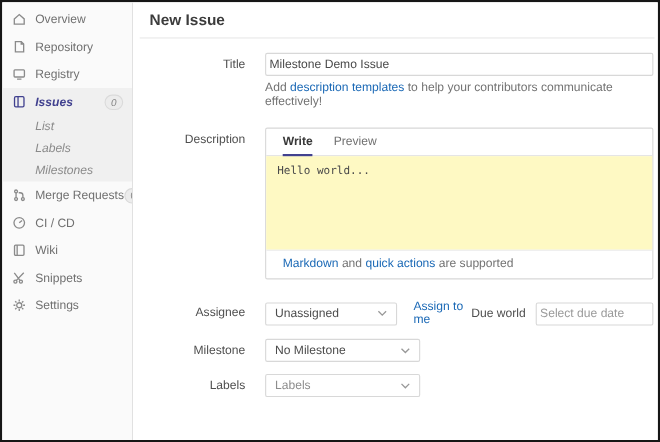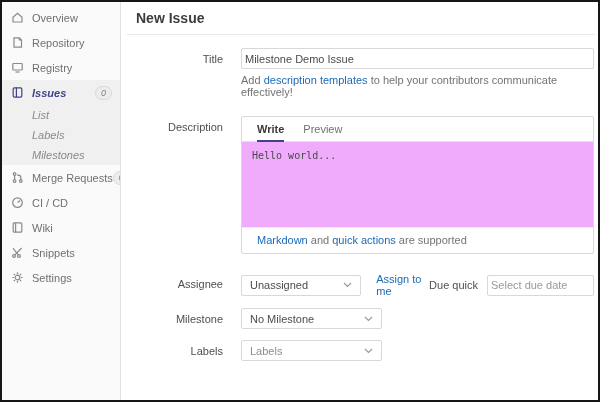--- a/index.html
+++ b/index.html
@@ -84,21 +84,21 @@
   .tab.active { color:#393939; font-weight:bold;text-align:right; }
   .tab.active::after {
     content:""; position:absolute; left:0; right:0; bottom:-1px;
     height:2px; background:#41418f;
   }
   .desc-text {
     display:block; width:100%; height:85px;
     border:none; resize:none; outline:none;
     padding:8px 10px;
     font-family:"DejaVu Sans Mono", monospace;
-    font-size:10px; color:#4a4a4a; background:#f0abfc;
+    font-size:10px; color:#4a4a4a; background:#fef9c3;
   }
   .desc-footer {
     border-top:1px solid #ececec;
     padding:6px 15px 7px;
     font-size:11px; color:#737373;
   }
   
   .row-confidential { margin-top:13px; }
   .checkbox-wrap { display:flex; align-items:flex-start; font-size:11px; color:#565656; cursor:pointer; }
   .checkbox {
@@ -274,21 +274,21 @@
       <div class="form-row row-assignee">
         <div class="form-label">Assignee</div>
         <div class="form-field inline-field">
           <div class="select">
             <span>Unassigned</span>
             <svg class="chev" width="9" height="6" viewBox="0 0 9 6">
                 <path d="M1 1 L4.5 4.5 L8 1" stroke="#999" fill="none" stroke-width="1.2"></path>
               </svg>
           </div>
           <a class="link assign-link">Assign to me</a>
-          <span class="due-label">Due quick</span>
+          <span class="due-label">Due world</span>
           <input class="text-input due-input" type="text" placeholder="Select due date" style="">
         </div>
       </div>
 
       <div class="form-row row-milestone">
         <div class="form-label">Milestone</div>
         <div class="form-field inline-field">
           <div class="select">
             <span>No Milestone</span>
             <svg class="chev" width="9" height="6" viewBox="0 0 9 6">

